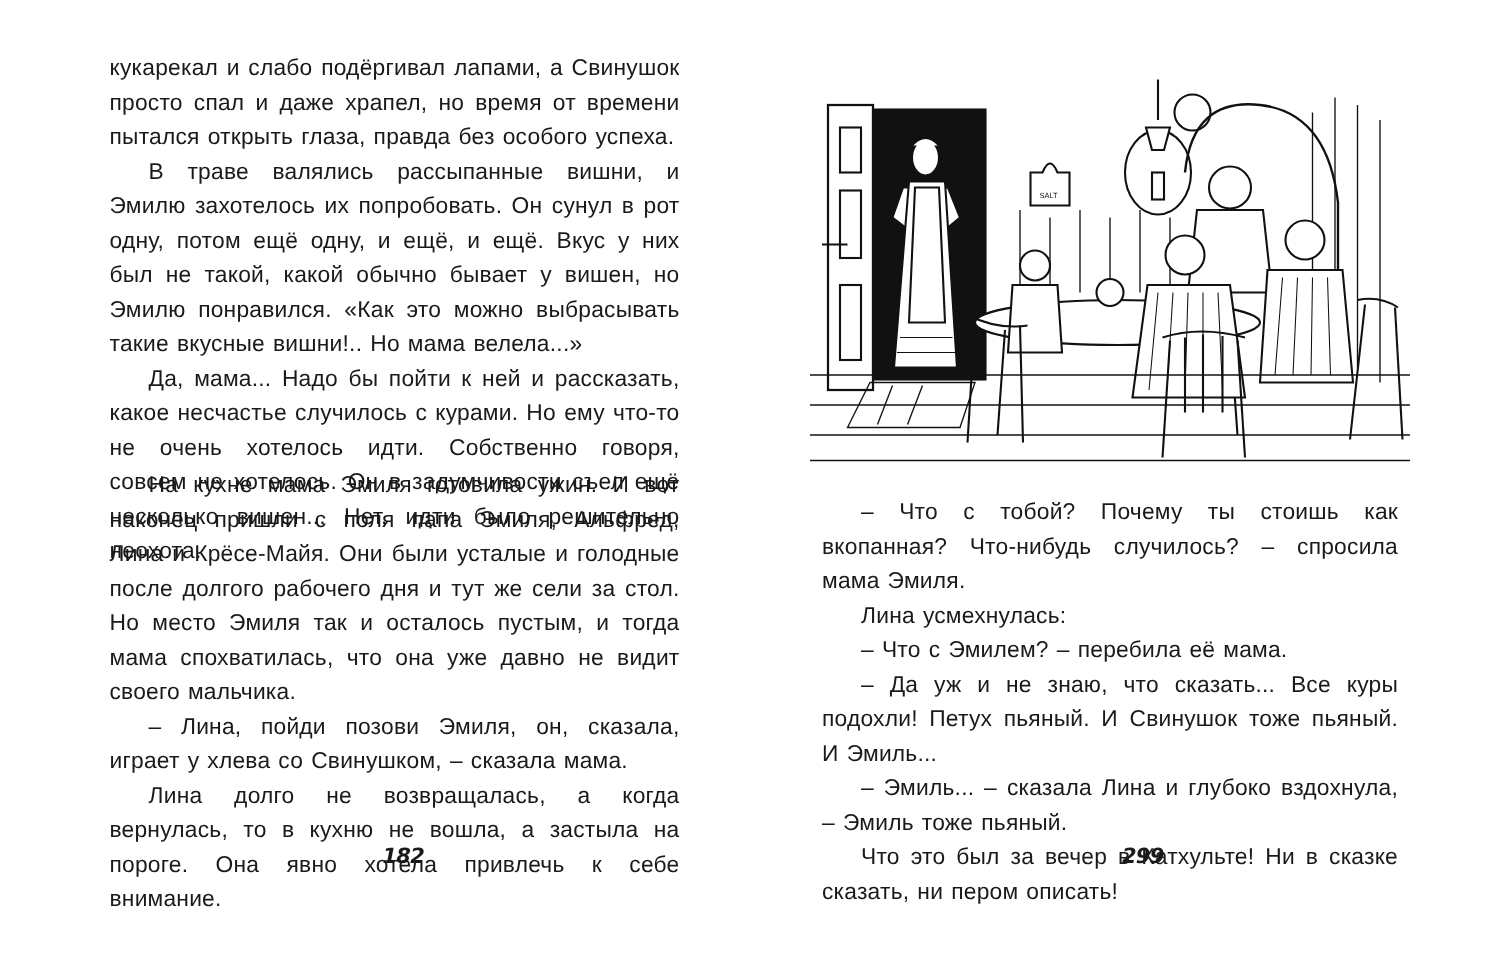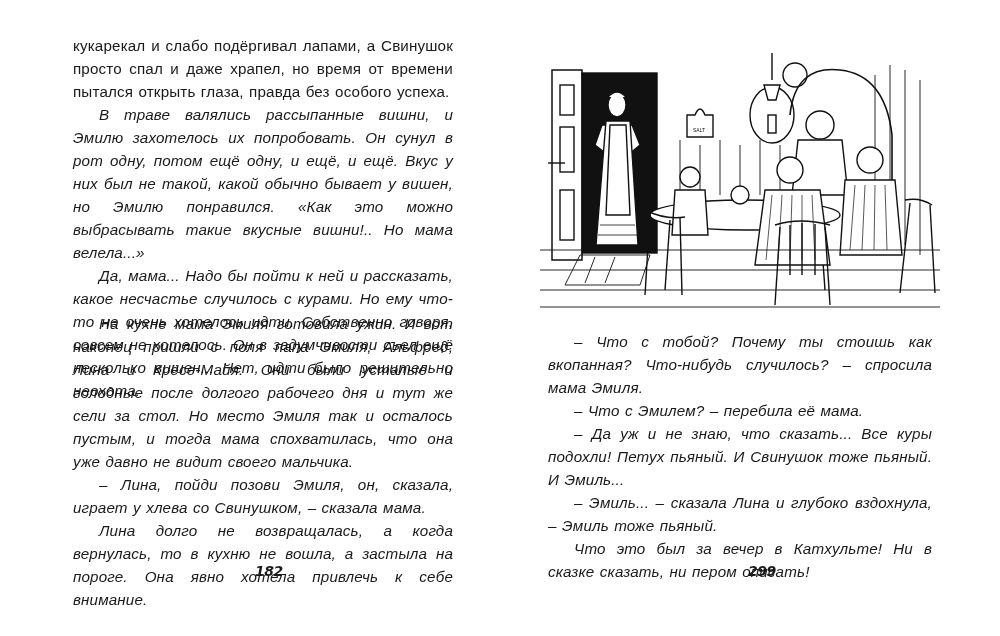--- a/index.html
+++ b/index.html
@@ -8,21 +8,21 @@
     font-family: "Liberation Sans", "DejaVu Sans", sans-serif; color: #1a1a1a;
   }
   .page { position: absolute; top: 0; height: 636px; }
   .page-left { left: 0; width: 500px; }
   .page-right { left: 500px; width: 500px; }
   .text-col {
     position: absolute; font-size: 15.2px; line-height: 23px; text-align: justify;
     letter-spacing: 0.15px; word-spacing: 1px;
   }
   .text-col p { margin: 0; text-indent: 0; }
-  .text-col p.ind { text-indent: 26px; font-style: italic; }
+  .text-col p.ind { text-indent: 26px; }
   .left-top { left: 73px; top: 34px; width: 380px; }
   .left-bottom { left: 73px; top: 312px; width: 380px; }
   .right-text { left: 48px; top: 330px; width: 384px; }
   .page-num {
     position: absolute; top: 563px; font-size: 14px; font-style: italic; font-weight: bold;
     font-family: "DejaVu Sans", sans-serif; letter-spacing: -0.5px;
   }
   .pn-left { left: 255px; }
   .pn-right { left: 227px; margin-left: 21px; }
   .illustration { position: absolute; left: 40px; top: 45px; width: 400px; height: 268px; }
@@ -141,19 +141,20 @@
         <line x1="0" y1="245" x2="400" y2="245"></line>
         <line x1="0" y1="262" x2="400" y2="262"></line>
         <path d="M40 210 L110 210 L100 240 L25 240 Z"></path>
         <line x1="55" y1="212" x2="45" y2="238"></line>
         <line x1="75" y1="212" x2="65" y2="238"></line>
       </g>
     </svg>
   </div>
   <div class="text-col right-text">
     <p class="ind">– Что с тобой? Почему ты стоишь как вкопанная? Что-нибудь случилось? – спросила мама Эмиля.</p>
+    <p class="ind">Лина усмехнулась:</p>
     <p class="ind">– Что с Эмилем? – перебила её мама.</p>
     <p class="ind">– Да уж и не знаю, что сказать... Все куры подохли! Петух пьяный. И Свинушок тоже пьяный. И Эмиль...</p>
     <p class="ind">– Эмиль... – сказала Лина и глубоко вздохнула, – Эмиль тоже пьяный.</p>
     <p class="ind">Что это был за вечер в Катхульте! Ни в сказке сказать, ни пером описать!</p>
   </div>
   <div class="page-num pn-right">299</div>
 </div>
 
 </body></html>

